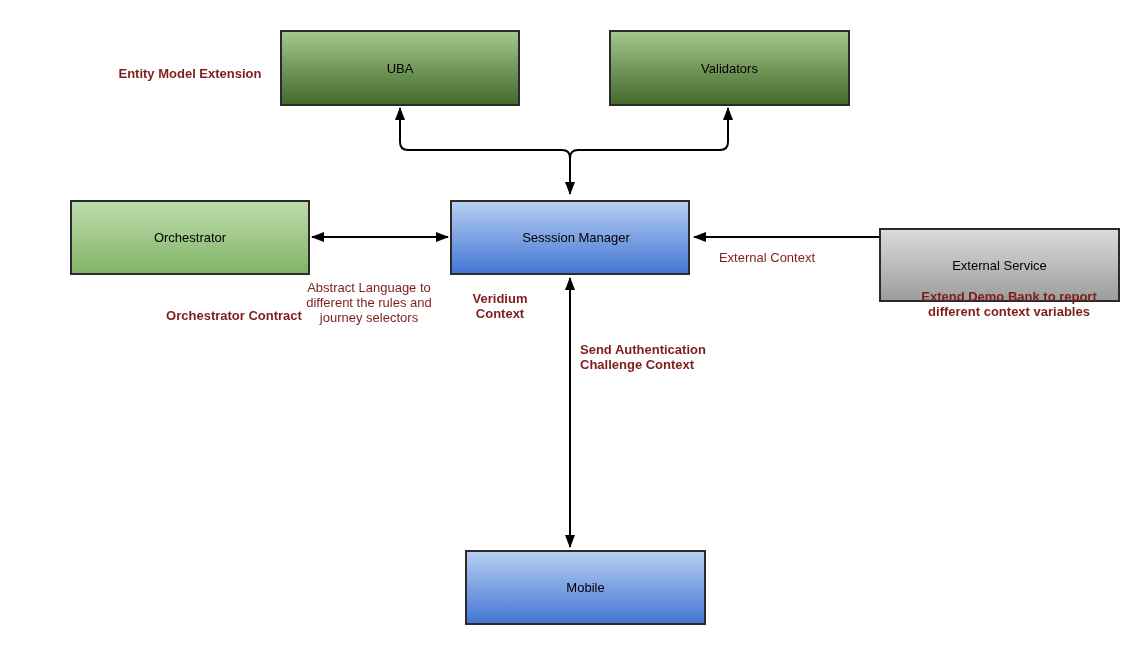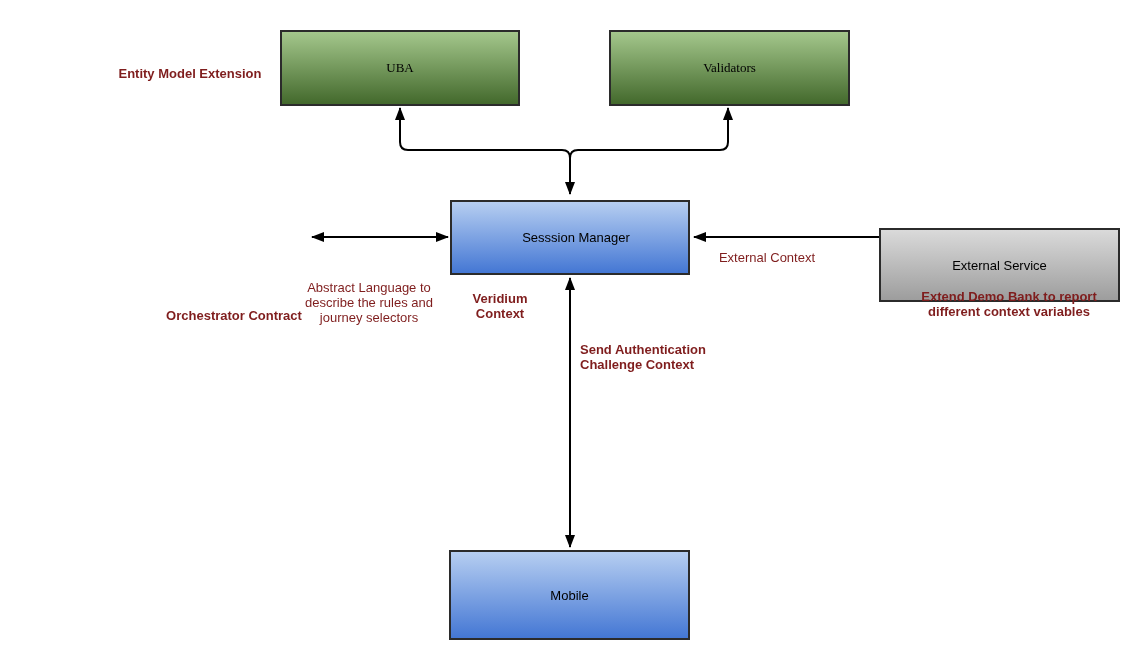--- a/index.html
+++ b/index.html
@@ -23,31 +23,31 @@
     position: absolute;
     box-sizing: border-box;
     border: 2px solid #2b2b2b;
     display: flex;
     align-items: center;
     justify-content: center;
     font-size: 13px;
     color: #000000;
     text-align: center;
   }
-  .green-dark  { background: linear-gradient(180deg, #a4c78c 0%, #43692c 100%); font-family: Liberation Serif, serif; }
+  .green-dark  { background: linear-gradient(180deg, #a4c78c 0%, #43692c 100%); }
   .green-light { background: linear-gradient(180deg, #c0dcae 0%, #82b366 100%); }
   .blue        { background: linear-gradient(180deg, #b6cef1 0%, #4477d4 100%); }
   .gray        { background: linear-gradient(180deg, #dadada 0%, #9d9d9d 100%); }
 
   .uba         { left: 280px; top: 30px;  width: 240px; height: 76px; }
   .validators  { left: 609px; top: 30px;  width: 241px; height: 76px; align-items: center; }
   .orchestrator{ left: 70px;  top: 200px; width: 240px; height: 75px; }
   .session     { left: 450px; top: 200px; width: 240px; height: 75px; padding-left: 12px; }
   .external    { left: 879px; top: 200px; width: 241px; height: 74px; margin-top: 28px; }
-  .mobile      { left: 449px; top: 550px; width: 241px; height: 90px; }
+  .mobile      { left: 465px; top: 550px; width: 241px; height: 75px; }
 
   .label {
     position: absolute;
     font-size: 13px;
     color: #7f1d1d;
     white-space: pre-line;
     line-height: 1.16;
   }
   .bold { font-weight: bold; }
   .center { text-align: center; }
@@ -85,39 +85,42 @@
   </svg>
 
   <div class="node green-dark uba">
     <span>UBA</span>
   </div>
 
   <div class="node green-dark validators">
     <span>Validators</span>
   </div>
 
+  <div class="node green-light orchestrator">
+    <span>Orchestrator</span>
+  </div>
 
   <div class="node blue session">
     <span>Sesssion Manager</span>
   </div>
 
   <div class="node gray external">
     <span>External Service</span>
   </div>
 
   <div class="node blue mobile">
     <span>Mobile</span>
   </div>
 
   <div class="label bold center lbl-entity">Entity Model Extension</div>
 
   <div class="label bold center lbl-contract">Orchestrator Contract</div>
 
   <div class="label center lbl-abstract">Abstract Language to
-describe the rules and
+different the rules and
 journey selectors</div>
 
   <div class="label bold center lbl-veridium">Veridium
 Context</div>
 
   <div class="label center lbl-extctx">External Context</div>
 
   <div class="label bold center lbl-demobank">Extend Demo Bank to report
 different context variables</div>
 

